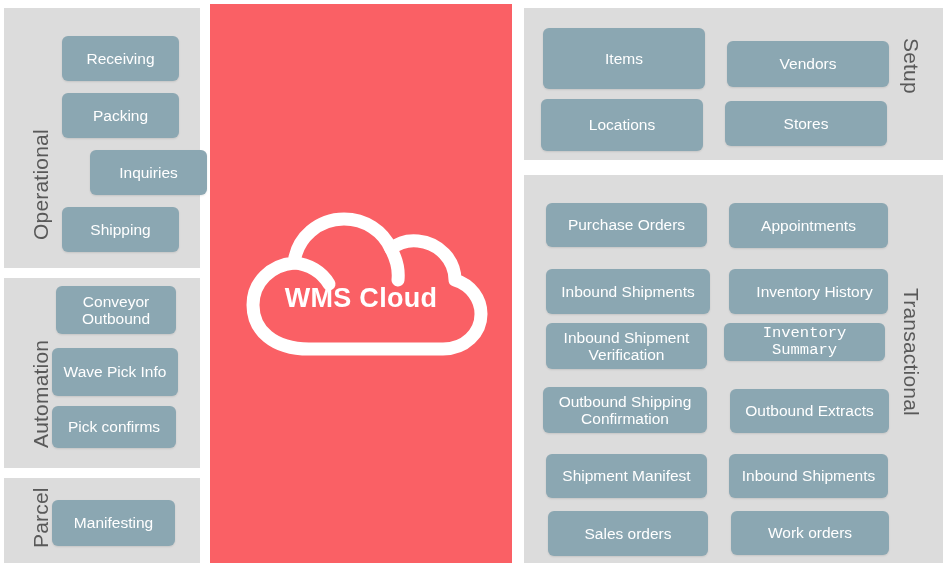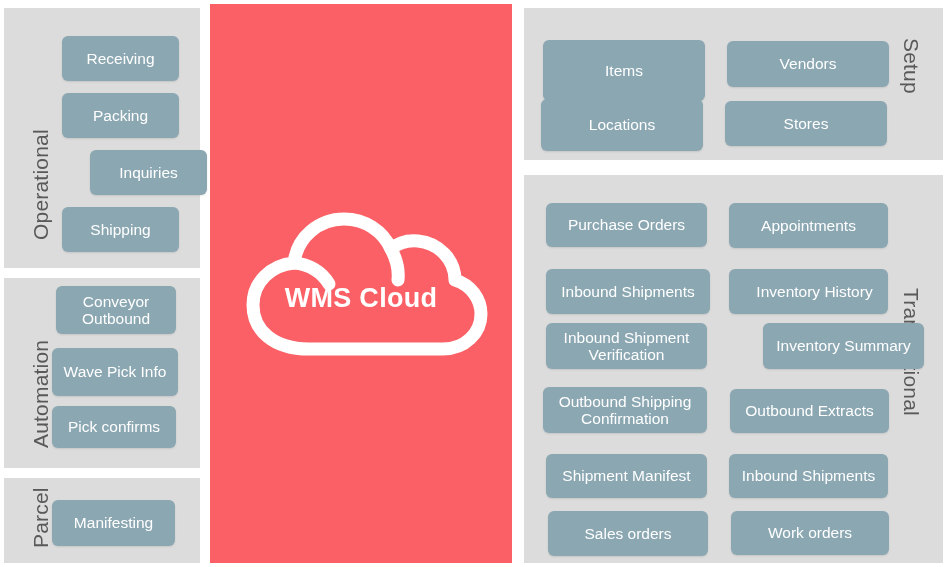--- a/index.html
+++ b/index.html
@@ -129,37 +129,37 @@
       <path d="M 51 51 C 66 52, 79 60, 86 72"></path>
       <path d="M 148 37 C 154 48, 156 58, 155 68"></path>
     </g>
   </svg>
 
   <div id="cloud-title" style="left:210px; top:283px; width:302px;">WMS Cloud</div>
 
   <div class="panel" style="left:524px; top:8px; width:419px; height:152px;"></div>
   <div class="grouplabel cw" style="left:922px; top:38px;">Setup</div>
 
-  <div class="chip" style="left:543px; top:40px; width:162px; height:61px;">Items</div>
+  <div class="chip" style="left:543px; top:28px; width:162px; height:61px;">Items</div>
   <div class="chip" style="left:727px; top:41px; width:162px; height:46px;text-align:center;">Vendors</div>
   <div class="chip" style="left:541px; top:99px; width:162px; height:52px;">Locations</div>
   <div class="chip" style="left:725px; top:101px; width:162px; height:45px;">Stores</div>
 
   <div class="panel" style="left:524px; top:175px; width:419px; height:388px;"></div>
   <div class="grouplabel cw" style="left:922px; top:288px;">Transactional</div>
 
   <div class="chip" style="left:546px; top:203px; width:161px; height:44px;">Purchase Orders</div>
   <div class="chip" style="left:729px; top:203px; width:159px; height:45px;">Appointments</div>
 
   <div class="chip" style="left:546px; top:269px; width:164px; height:45px;">Inbound Shipments</div>
   <div class="chip" style="left:729px; top:269px; width:159px; height:45px;padding-left:16px;">Inventory History</div>
 
   <div class="chip two-line" style="left:546px; top:323px; width:161px; height:46px;">Inbound Shipment
 Verification</div>
-  <div class="chip" style="left:763px; top:323px; width:161px; height:46px;">Inventory Summary</div>
+  <div class="chip" style="left:724px; top:323px; width:161px; height:38px;font-family:Liberation Mono, monospace;">Inventory Summary</div>
 
   <div class="chip two-line" style="left:543px; top:387px; width:164px; height:46px;">Outbound Shipping
 Confirmation</div>
   <div class="chip" style="left:730px; top:389px; width:159px; height:44px;">Outbound Extracts</div>
 
   <div class="chip" style="left:546px; top:454px; width:161px; height:44px;">Shipment Manifest</div>
   <div class="chip" style="left:729px; top:454px; width:159px; height:44px;">Inbound Shipments</div>
 
   <div class="chip" style="left:548px; top:511px; width:160px; height:45px;">Sales orders</div>
   <div class="chip" style="left:731px; top:511px; width:158px; height:44px;">Work orders</div>

